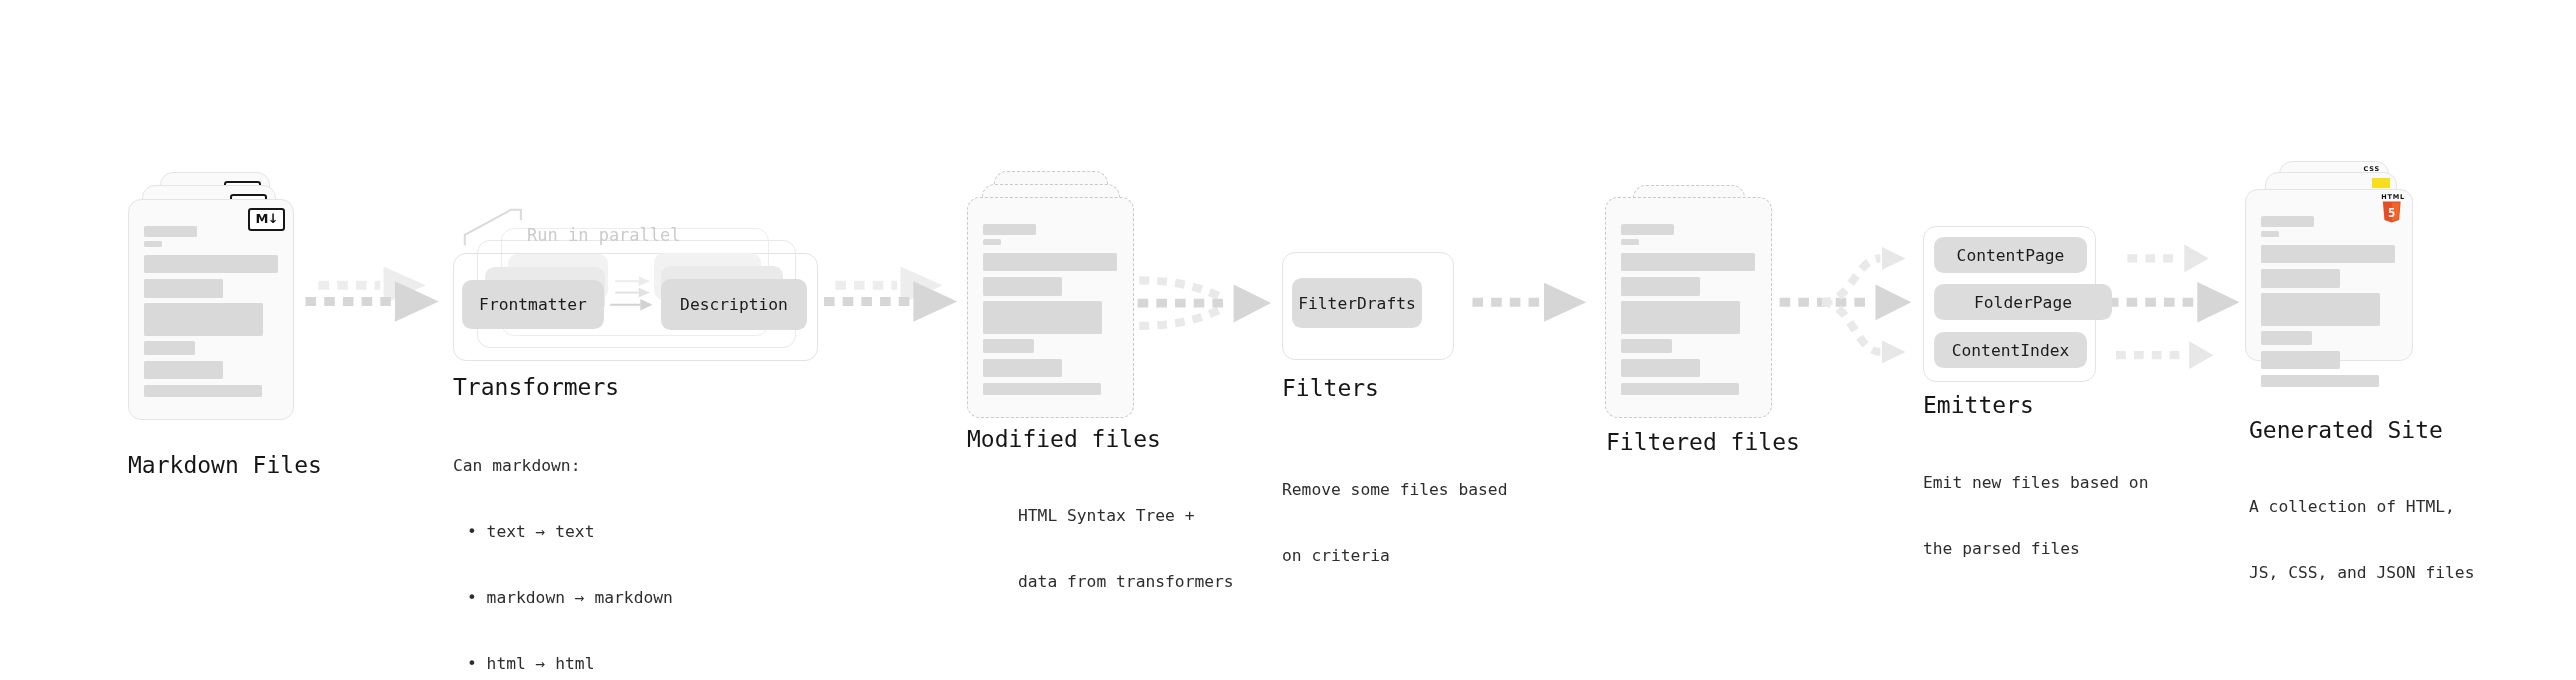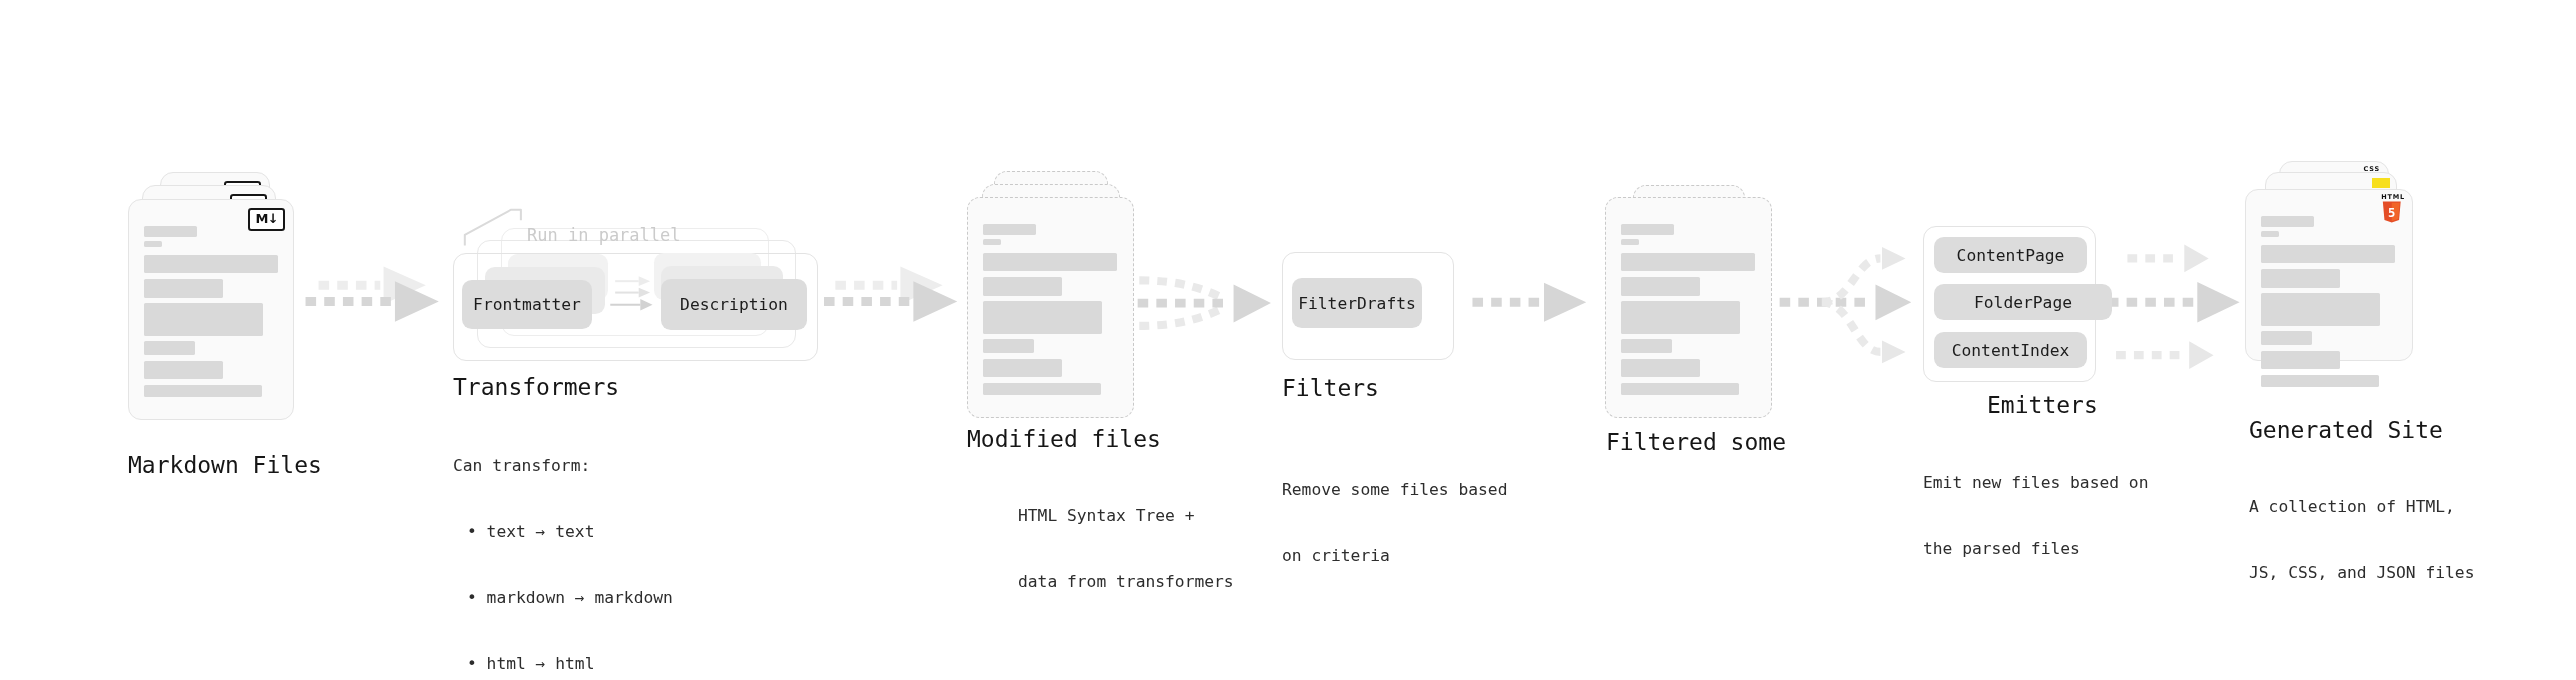--- a/index.html
+++ b/index.html
@@ -149,28 +149,28 @@
   <div>
     <div class="obox faint2" style="left:501px;top:228px;width:268px;height:108px"></div>
     <div class="obox faint1" style="left:477px;top:240px;width:319px;height:108px"></div>
     <div class="obox" style="left:453px;top:253px;width:365px;height:108px"></div>
 
     <div class="node ghost2" style="left:508px;top:254px;width:100px;height:46px"></div>
     <div class="node ghost2" style="left:654px;top:253px;width:107px;height:47px"></div>
     <div class="node ghost1" style="left:485px;top:267px;width:120px;height:47px"></div>
     <div class="node ghost1" style="left:661px;top:266px;width:122px;height:49px"></div>
 
-    <div class="node" style="left:462px;top:280px;width:130px;height:49px">Frontmatter</div>
+    <div class="node" style="left:462px;top:280px;width:142px;height:49px">Frontmatter</div>
     <div class="node" style="left:661px;top:279px;width:146px;height:51px">Description</div>
 
     <div class="note" style="left:527px;top:201px">Run in parallel</div>
 
     <div class="title" style="left:453px;top:374px">Transformers</div>
     <div class="desc" style="left:453px;top:411px">
-      <div>Can transform:</div>
+      <div>Can markdown:</div>
       <div class="bullet">• text → text</div>
       <div class="bullet">• markdown → markdown</div>
       <div class="bullet">• html → html</div>
     </div>
   </div>
 
   <div>
     <div class="ddoc" style="left:994px;top:171px;width:114px;height:98px"></div>
     <div class="ddoc" style="left:982px;top:184px;width:138px;height:98px"></div>
     <div class="ddoc auto-bars" style="left:967px;top:197px;width:167px;height:221px">
@@ -205,29 +205,29 @@
     <div class="ddoc auto-bars" style="left:1605px;top:197px;width:167px;height:221px">
         <div class="bar" style="top: 26px; width: 53px; height: 11.4px;"></div>
         <div class="bar" style="top: 41px; width: 18.7px; height: 5.7px;"></div>
         <div class="bar" style="top: 55px; width: 134px; height: 18px;"></div>
         <div class="bar" style="top: 79px; width: 79px; height: 18.7px;"></div>
         <div class="bar" style="top: 103px; width: 119px; height: 32.5px;"></div>
         <div class="bar" style="top: 141px; width: 51px; height: 14px;"></div>
         <div class="bar" style="top: 161px; width: 79px; height: 18px;"></div>
         <div class="bar" style="top: 185px; width: 118px; height: 12.2px;"></div>
       </div>
-    <div class="title" style="left:1606px;top:429px">Filtered some</div>
+    <div class="title" style="left:1606px;top:429px">Filtered files</div>
   </div>
 
   <div>
     <div class="obox" style="left:1923px;top:226px;width:173px;height:156px"></div>
     <div class="node" style="left:1934px;top:237px;width:153px;height:36px">ContentPage</div>
     <div class="node" style="left:1934px;top:284px;width:178px;height:36px">FolderPage</div>
     <div class="node" style="left:1934px;top:332px;width:153px;height:36px">ContentIndex</div>
-    <div class="title" style="left:1987px;top:392px">Emitters</div>
+    <div class="title" style="left:1923px;top:392px">Emitters</div>
     <div class="desc" style="left:1923px;top:428px">
       <div>Emit new files based on</div>
       <div>the parsed files</div>
     </div>
   </div>
 
   <div>
     <div class="card" style="left:2279px;top:161px;width:110px;height:98px">
       <div class="css-badge">
         <div class="t">CSS</div>

